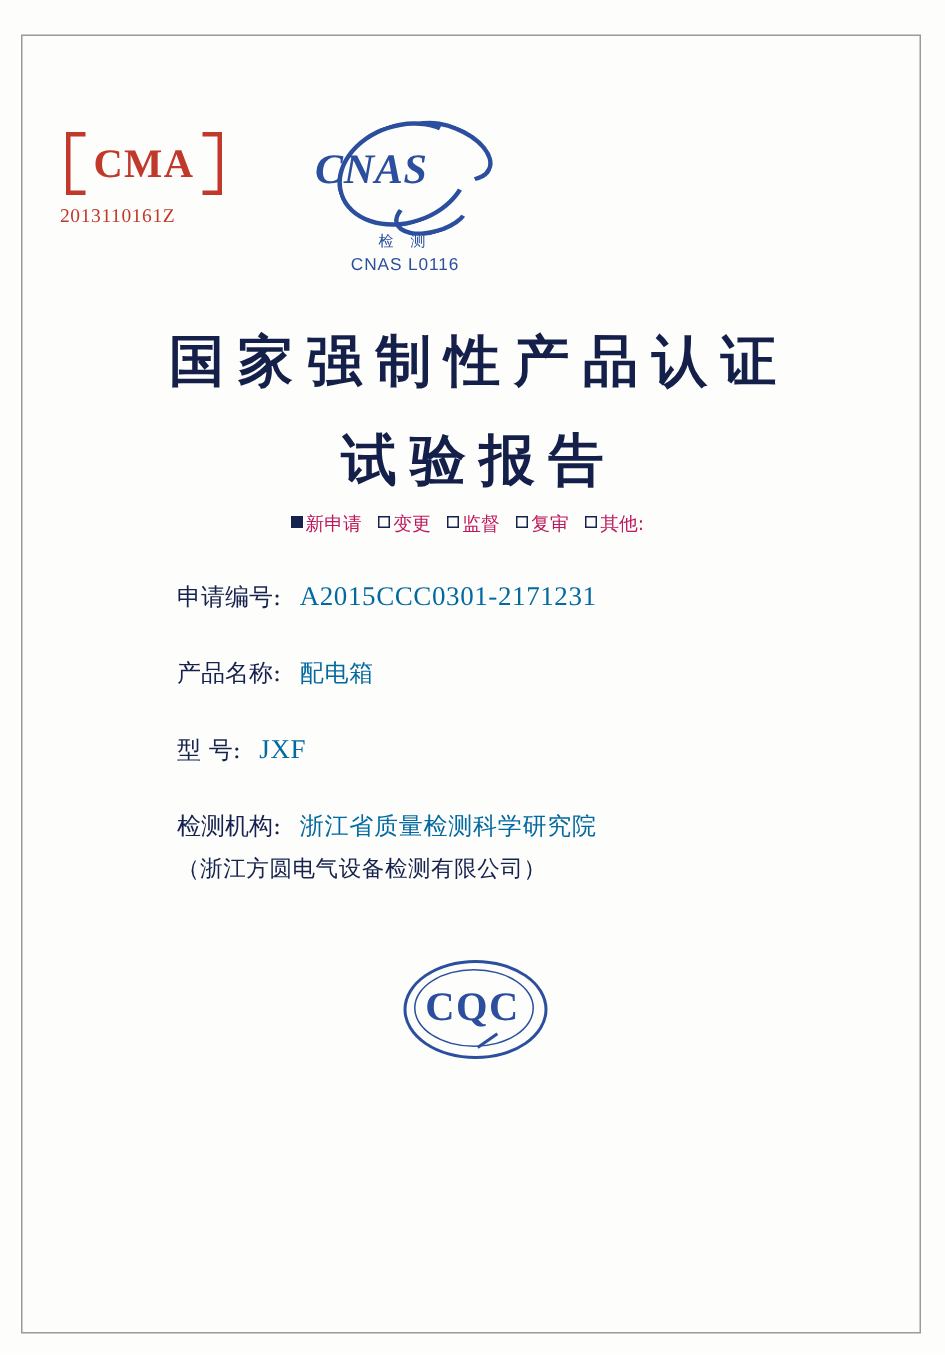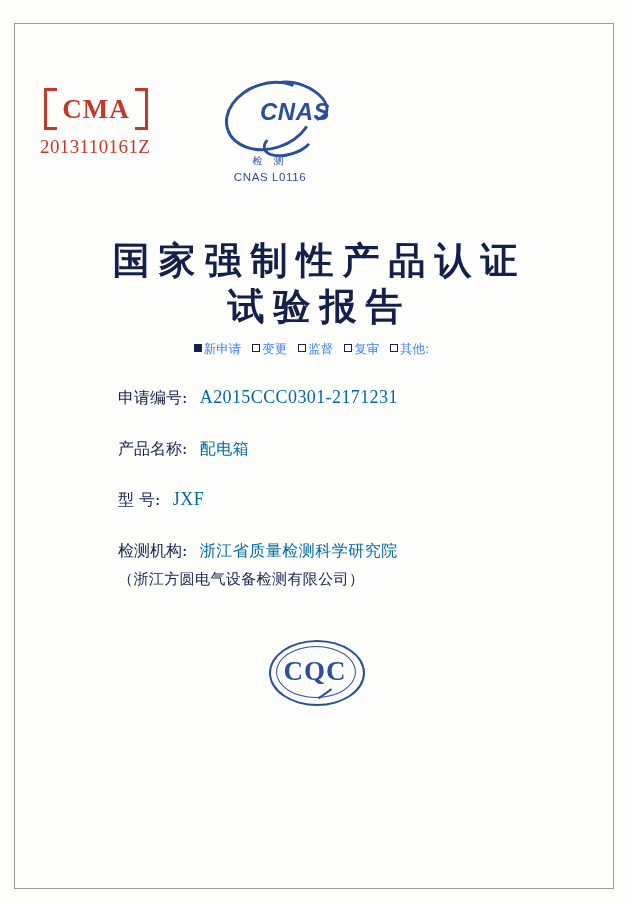--- a/index.html
+++ b/index.html
@@ -96,21 +96,21 @@
     text-align: center;
     font-family: "Liberation Serif", serif;
     font-weight: bold;
     font-size: 27px;
     letter-spacing: 1px;
     color: #c0392b;
   }
   .cma-num {
     margin-top: 6px;
     font-family: "Liberation Serif", serif;
-    font-size: 19px;
+    font-size: 13px;
     color: #c0392b;
     letter-spacing: 0.4px;
   }
 
   
   .cnas {
     position: absolute;
     left: 140px;
     top: 0px;
     width: 180px;
@@ -155,25 +155,25 @@
     border-radius: 50%;
     border-top-color: transparent;
     border-right-color: transparent;
     transform: rotate(-16deg);
   }
   .cnas-mark .word {
     position: absolute;
     left: 0;
     top: 18px;
     width: 120px;
-    text-align: right;
-    font-family: Liberation Sans, sans-serif;
+    text-align: left;
+    font-family: Liberation Serif, serif;
     font-weight: bold;
     font-style: italic;
-    font-size: 24px;
+    font-size: 28px;
     color: #2b4f9e;
     letter-spacing: 0.5px;
   }
   .cnas-sub {
     font-family: "DejaVu Sans", sans-serif;
     font-size: 10px;
     color: #2b4f9e;
     letter-spacing: 4px;
     margin-top: -2px;
   }
@@ -193,39 +193,38 @@
     text-align: center;
     font-family: "DejaVu Serif", serif;
     font-weight: bold;
     color: #15204a;
   }
   .title-main {
     top: 216px;
     font-size: 37px;
     letter-spacing: 9px;
     text-indent: 9px;
-    margin-top: 20px;
   }
   .title-sub {
     top: 282px;
     font-size: 37px;
     letter-spacing: 9px;
     text-indent: 9px;
   }
 
   
   .checks {
     position: absolute;
     top: 341px;
     left: 0;
     width: 630px;
     text-align: center;
     font-family: "DejaVu Sans", sans-serif;
     font-size: 12.5px;
-    color: #3b82f6;
+    color: #be185d;
   }
   .checks .item {
     display: inline-block;
     margin-right: 7px;
     white-space: nowrap;
   }
   .checks .box {
     display: inline-block;
     width: 8px;
     height: 8px;

